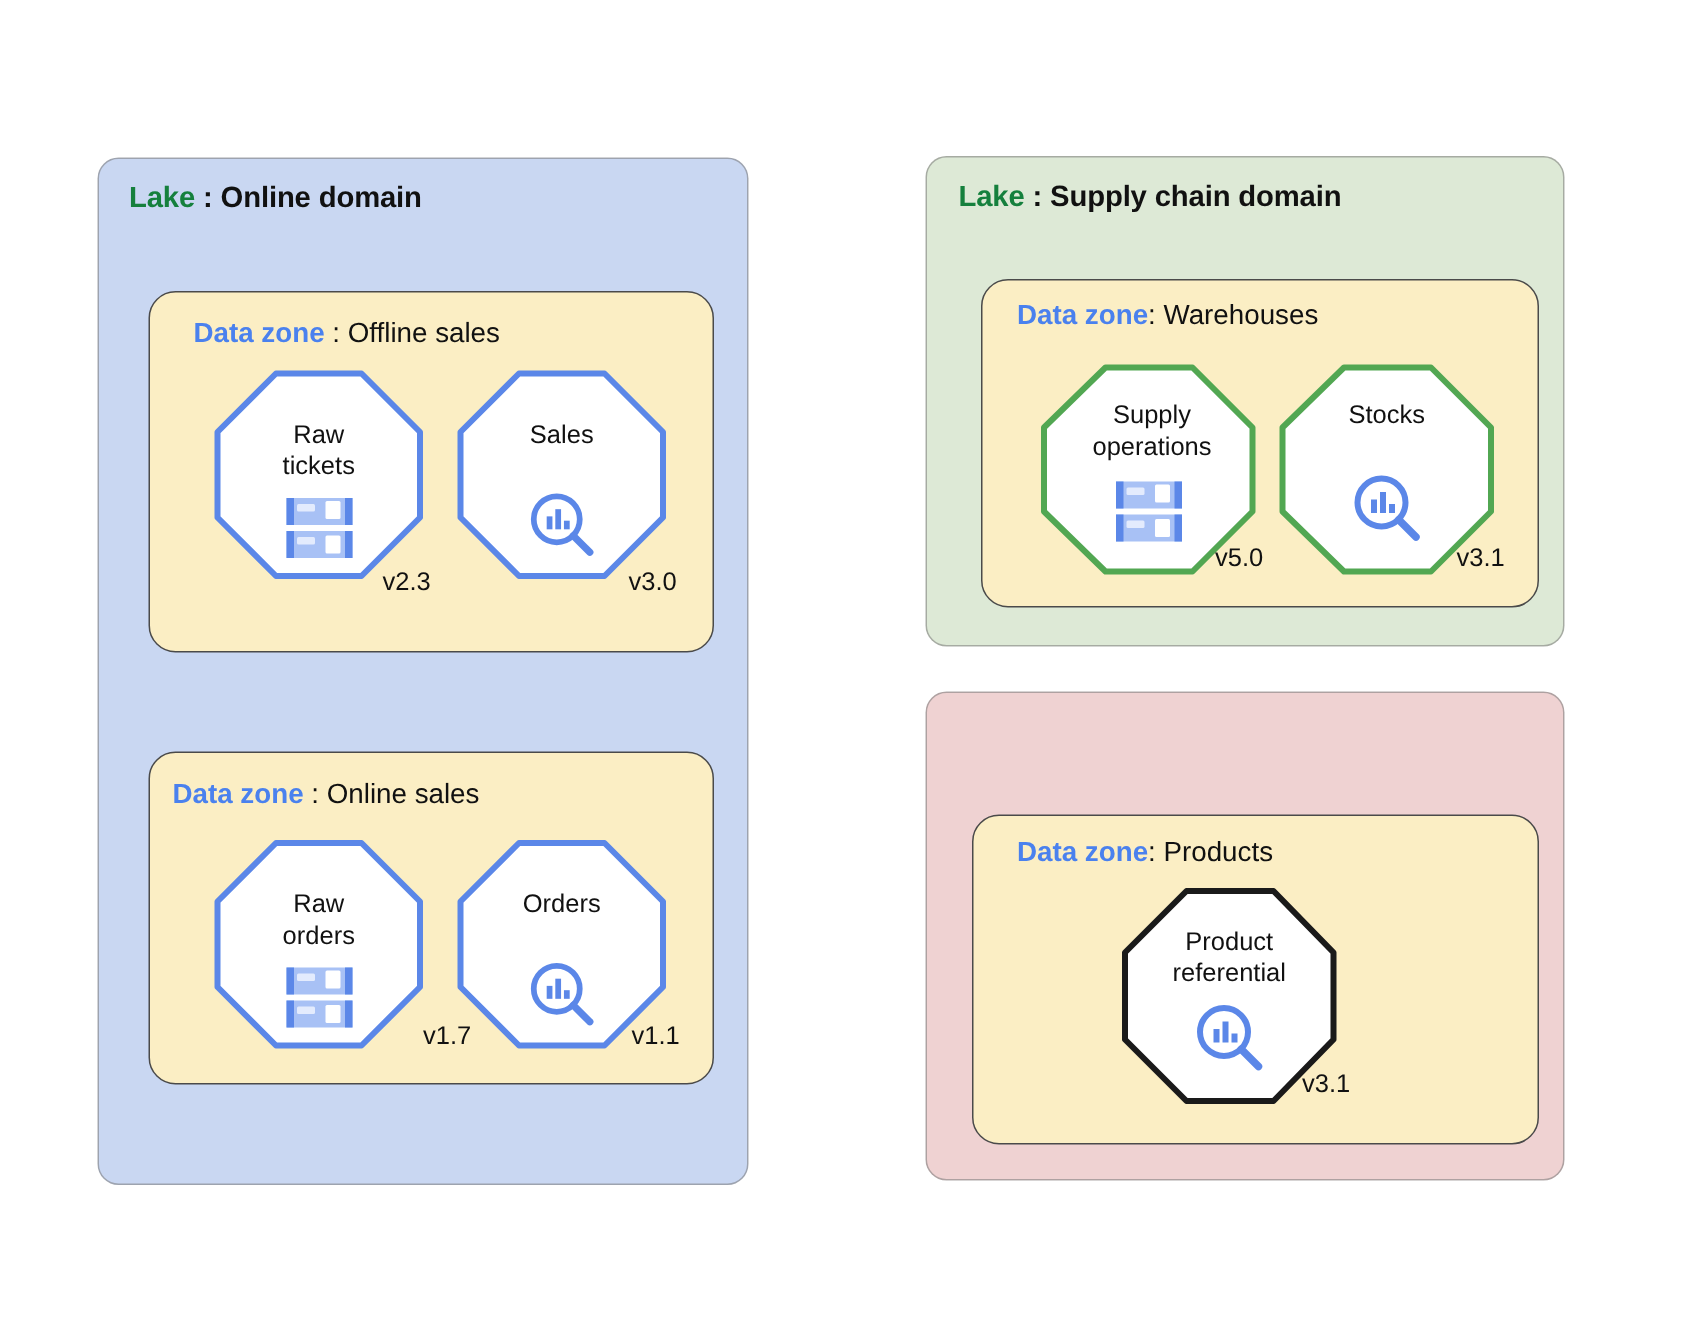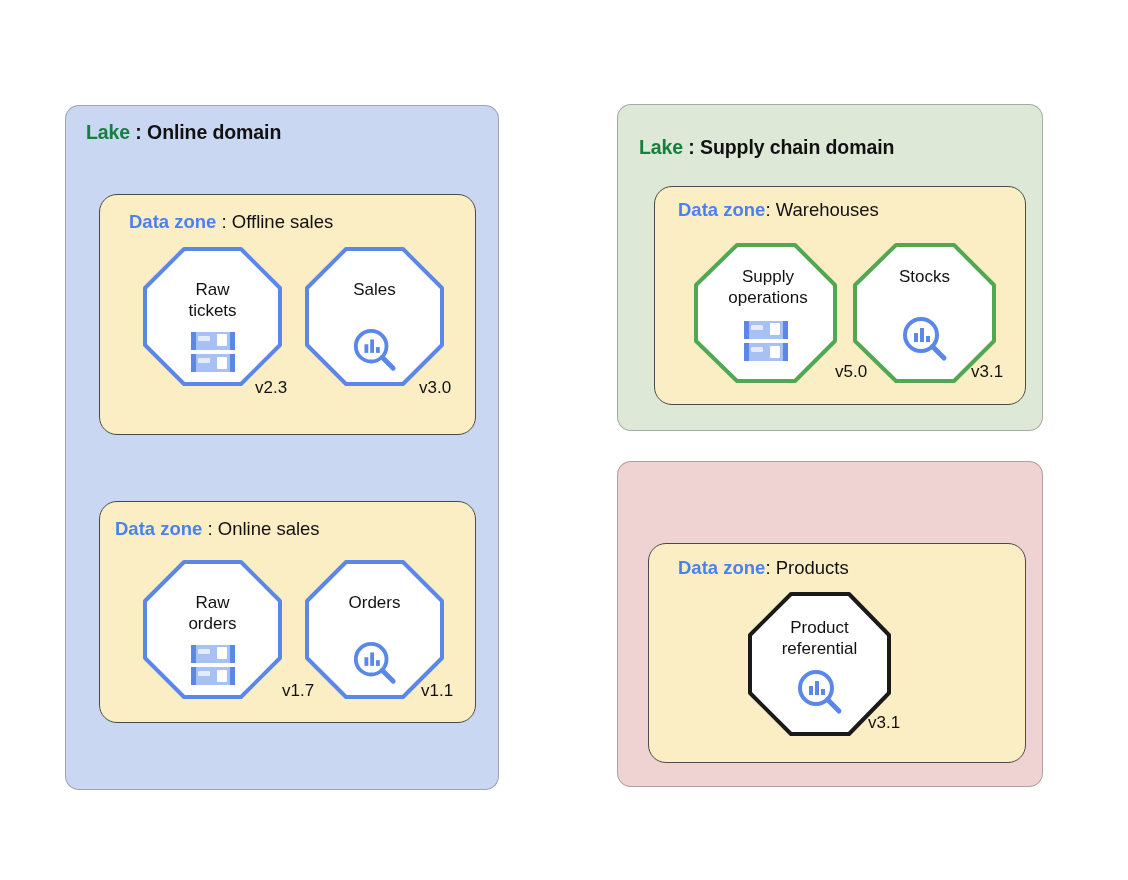--- a/index.html
+++ b/index.html
@@ -178,21 +178,21 @@
         <rect x="13" y="18" width="4" height="9" fill="#5b87e8"></rect>
         <rect x="19" y="13" width="4" height="14" fill="#5b87e8"></rect>
         <rect x="25" y="21" width="4" height="6" fill="#5b87e8"></rect>
         <line x1="31.5" y1="31.5" x2="43" y2="43" stroke="#5b87e8" stroke-width="5" stroke-linecap="round"></line>
       </svg>
     </div>
   </div>
   <div class="node-version" style="left:421px;top:681px;">v1.1</div>
 
   <div class="lake" style="left:617px;top:104px;width:426px;height:327px;background:#dde9d6;"></div>
-  <div class="lake-title" style="left:639px;top:136px;text-align:right;">
+  <div class="lake-title" style="left:639px;top:120px;text-align:right;">
     <span class="kw">Lake</span><span class="sep"> : </span><span>Supply chain domain</span>
   </div>
 
   <div class="zone" style="left:654px;top:186px;width:372px;height:219px;"></div>
   <div class="zone-title" style="left:678px;top:199px;">
     <span class="kw">Data zone</span><span>: </span><span>Warehouses</span>
   </div>
 
   <div class="node" style="left:694px;top:243px;width:148px;height:140px;">
     <svg width="143" height="140" viewBox="0 0 143 140">
@@ -204,21 +204,21 @@
       <div class="srv">
         <div class="srv-bar top"></div>
         <div class="srv-bar bot"></div>
         <div class="srv-dash" style="top:9%;"></div>
         <div class="srv-sq" style="top:6%;height:30%;"></div>
         <div class="srv-dash" style="top:65%;"></div>
         <div class="srv-sq" style="top:62%;height:30%;"></div>
       </div>
     </div>
   </div>
-  <div class="node-version" style="left:810px;top:362px;margin-left:25px;">v5.0</div>
+  <div class="node-version" style="left:810px;top:362px;">v5.0</div>
 
   <div class="node" style="left:853px;top:243px;width:143px;height:172px;">
     <svg width="143" height="140" viewBox="0 0 143 140">
       <polygon points="43,2 101,2 141,42 141,98 101,138 43,138 2,98 2,42" fill="#ffffff" stroke="#52a752" stroke-width="4" stroke-linejoin="round"></polygon>
     </svg>
     <div class="node-label" style="top:23px;">Stocks</div>
     <div class="node-icon" style="left:48px;top:72px;width:48px;height:48px;">
       <svg width="48" height="48" viewBox="0 0 48 48">
         <circle cx="20" cy="20" r="16" fill="none" stroke="#5b87e8" stroke-width="4"></circle>
         <rect x="13" y="18" width="4" height="9" fill="#5b87e8"></rect>

